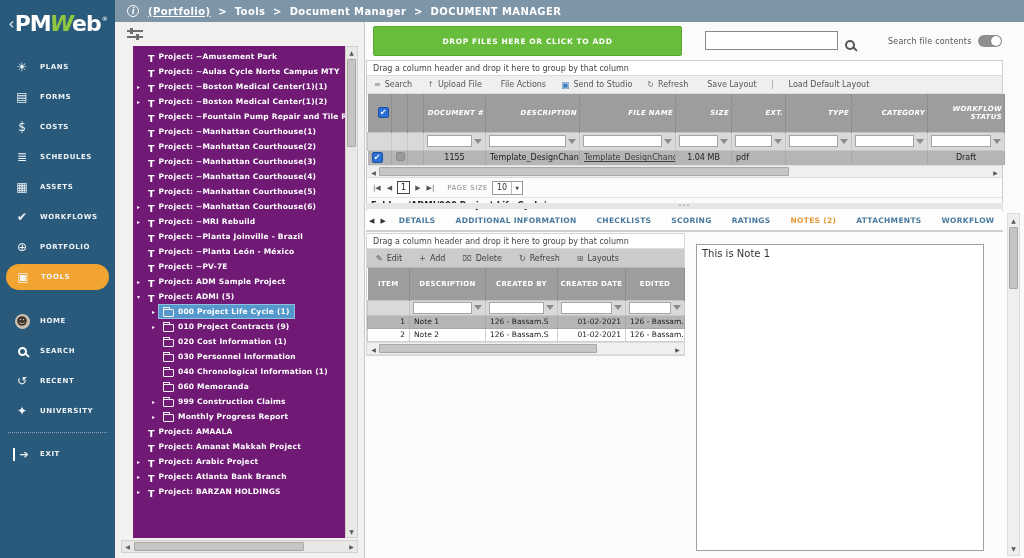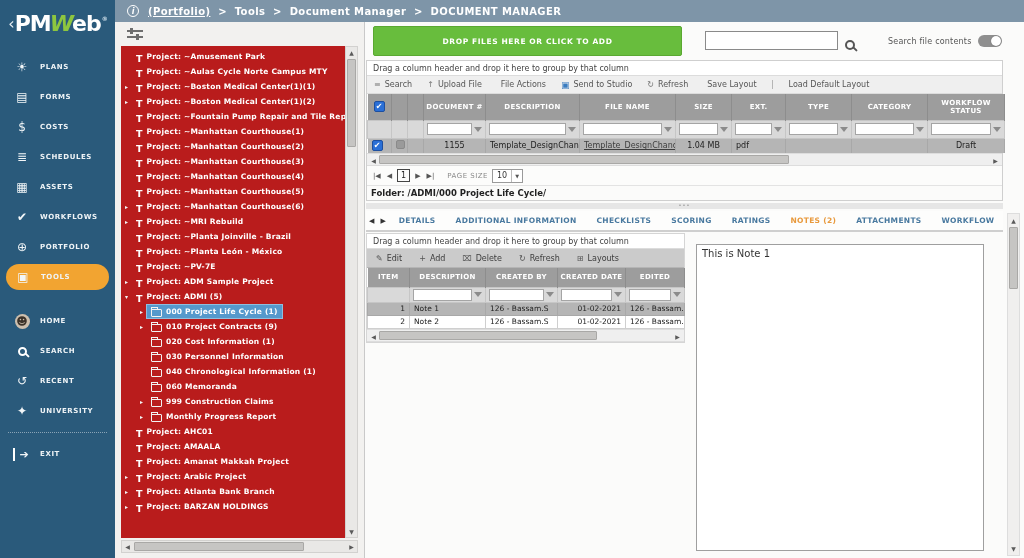--- a/index.html
+++ b/index.html
@@ -37,21 +37,21 @@
 
   
   .treepanel{position:absolute;left:115px;top:22px;width:250px;bottom:0;background:#f2f1ef;border-right:1px solid #c9c9c9;}
   .treehead{position:absolute;left:0;top:0;right:0;height:24px;}
   .sliders{position:absolute;left:12px;top:6px;width:16px;height:12px;cursor:pointer;}
   .sliders::before,.sliders::after{content:"";position:absolute;left:0;right:0;height:2px;background:#6e6e6e;}
   .sliders::before{top:2px;}.sliders::after{bottom:2px;}
   .sliders i{position:absolute;width:3px;height:6px;background:#6e6e6e;}
   .sliders i:first-child{left:3px;top:0;}
   .sliders i.k2{right:4px;bottom:0;}
-  .tree{position:absolute;left:6px;top:24px;width:224px;bottom:20px;background:#b91c1c;overflow:hidden;padding-top:3px;}
+  .tree{position:absolute;left:18px;top:24px;width:224px;bottom:20px;background:#701a75;overflow:hidden;padding-top:3px;}
   .titem{display:flex;align-items:center;height:15px;white-space:nowrap;cursor:pointer;}
   .titem[data-lvl="1"]{padding-left:15px;}
   .exp{width:11px;flex:none;text-align:center;font-size:6px;color:#f2f2f2;}
   .node{display:flex;align-items:center;gap:4px;padding:1px 4px;height:13px;}
   .node[data-sel]{background:#5599CC;box-shadow:0 0 0 1px #8fbede;}
   .ico{flex:none;display:inline-block;}
   .ico[data-icon="project"]::before{content:"T";color:#fff;font-weight:700;font-size:9.5px;}
   .ico[data-icon="folder"]{width:11px;height:8px;border:1px solid #f2f2f2;border-radius:1px;position:relative;margin-top:2px;}
   .ico[data-icon="folder"]::before{content:"";position:absolute;top:-3px;left:-1px;width:5px;height:2px;border:1px solid #f2f2f2;border-bottom:none;}
   .lbl{font-size:7.5px;font-weight:600;color:#fff;letter-spacing:.2px;}
@@ -79,21 +79,21 @@
 
   .gridwidget{position:absolute;left:0;top:38px;width:637px;background:#fff;border:1px solid #cfcfcf;}
   .groupbar{height:15px;background:#fff;border-bottom:1px solid #dcdcdc;font-size:8px;color:#444;display:flex;align-items:center;padding-left:6px;cursor:grab;}
   .dtoolbar{height:18px;background:#efefef;border-bottom:1px solid #dcdcdc;display:flex;align-items:center;gap:15px;padding-left:7px;}
   .tbtn{display:flex;align-items:center;gap:4px;font-size:8px;color:#555;cursor:pointer;white-space:nowrap;}
   .tbico{font-style:normal;font-size:8px;color:#777;}
   .dtoolbar .tbtn:nth-of-type(4) .tbico{color:#3a7cc0;font-size:9px;}
   .dtoolbar .tbtn:nth-of-type(7){border-left:1px solid #b5b5b5;padding-left:12px;}
   table{border-collapse:collapse;table-layout:fixed;}
   .dgrid{width:637px;}
-  .dgrid th{background:#9D9D9D;color:#fff;font-size:7px;font-weight:700;height:26px;text-align:center;border-right:1px solid #8d8d8d;letter-spacing:.3px;padding:0 2px;overflow:hidden;cursor:pointer;}
+  .dgrid th{background:#9D9D9D;color:#fff;font-size:7px;font-weight:700;height:38px;text-align:right;border-right:1px solid #8d8d8d;letter-spacing:.3px;padding:0 2px;overflow:hidden;cursor:pointer;font-style:italic;}
   .frow td{background:#D9D9D9;height:18px;border:1px solid #c6c6c6;padding:0;}
   .fcell{vertical-align:middle;}
   .fwrap{display:flex;align-items:center;gap:2px;padding:0 3px;}
   .finput{flex:1;height:12px;background:#fff;border:1px solid #a5a5a5;cursor:text;}
   .funnel{flex:none;width:0;height:0;border-left:4px solid transparent;border-right:4px solid transparent;border-top:5px solid #8b8b8b;cursor:pointer;}
   .drow td{background:#B5B5B5;height:15px;font-size:8px;color:#222;border-right:1px solid #a8a8a8;padding:0 4px;white-space:nowrap;overflow:hidden;}
   .drow .num{text-align:center;}
   .drow .ctr{text-align:center;}
   .drow .link{text-decoration:underline;color:#3e3e3e;cursor:pointer;}
   .cb{display:inline-block;width:11px;height:11px;background:#2a6fd6;border:1px solid #1d4fa0;border-radius:2px;color:#fff;font-size:8px;line-height:10px;text-align:center;vertical-align:middle;cursor:pointer;}
@@ -121,21 +121,21 @@
   .tab{flex:none;font-size:7.5px;font-weight:700;color:#49799F;padding:0 10px;letter-spacing:.3px;white-space:nowrap;height:100%;display:flex;align-items:center;position:relative;cursor:pointer;}
   .tab[data-active]{color:#E8993C;}
   .tab[data-active]::after{content:"";position:absolute;left:7px;right:7px;bottom:-2px;height:2px;background:#E8993C;}
 
   .npane{position:absolute;left:0;top:211px;width:319px;background:#fff;border:1px solid #d5d5d5;}
   .npane .groupbar{border:none;border-bottom:1px solid #dcdcdc;}
   .ntoolbar{height:19px;background:#CBCBCB;border-bottom:1px solid #b5b5b5;display:flex;align-items:center;gap:17px;padding-left:9px;}
   .ntoolbar .tbtn{color:#3d3d3d;}
   .ntoolbar .tbico{color:#555;}
   .ngrid{width:317px;}
-  .ngrid th{background:#9D9D9D;color:#fff;font-size:7px;font-weight:700;height:19px;text-align:center;border-right:1px solid #8d8d8d;letter-spacing:.3px;overflow:hidden;cursor:pointer;}
+  .ngrid th{background:#9D9D9D;color:#fff;font-size:7px;font-weight:700;height:32px;text-align:center;border-right:1px solid #8d8d8d;letter-spacing:.3px;overflow:hidden;cursor:pointer;}
   .ngrid .frow td{height:15px;}
   .nrow td{height:13px;font-size:7.5px;color:#222;border:1px solid #cfcfcf;padding:0 4px;white-space:nowrap;overflow:hidden;background:#fff;}
   .nrow[data-sel] td{background:#B5B5B5;border-color:#a8a8a8;}
   .nrow .num{text-align:right;}
   .nrow{cursor:pointer;}
 
   .notebox{position:absolute;left:330px;top:222px;width:288px;height:307px;background:#fff;border:1px solid #9f9f9f;font-size:10px;color:#333;padding:3px 5px;resize:none;outline:none;}
 
   .bvs{position:absolute;right:4px;top:191px;bottom:2px;width:13px;background:#f0efee;border:1px solid #ddd;}
   .bvs .sth{left:1px;right:1px;top:13px;height:62px;}
@@ -430,27 +430,20 @@
         </div>
 
         <div class="titem" data-name="tree-item" data-lvl="1">
           <span class="exp" data-name="expander-icon">▸</span>
           <span class="node" data-name="tree-node">
             <span class="ico" data-name="node-icon" data-icon="folder"></span>
             <span class="lbl" data-name="tree-item-label">Monthly Progress Report</span>
           </span>
         </div>
 
-        <div class="titem" data-name="tree-item" data-lvl="0">
-          <span class="exp" data-name="expander-icon"></span>
-          <span class="node" data-name="tree-node">
-            <span class="ico" data-name="node-icon" data-icon="project"></span>
-            <span class="lbl" data-name="tree-item-label">Project: AHC01</span>
-          </span>
-        </div>
 
         <div class="titem" data-name="tree-item" data-lvl="0">
           <span class="exp" data-name="expander-icon"></span>
           <span class="node" data-name="tree-node">
             <span class="ico" data-name="node-icon" data-icon="project"></span>
             <span class="lbl" data-name="tree-item-label">Project: AMAALA</span>
           </span>
         </div>
 
         <div class="titem" data-name="tree-item" data-lvl="0">

